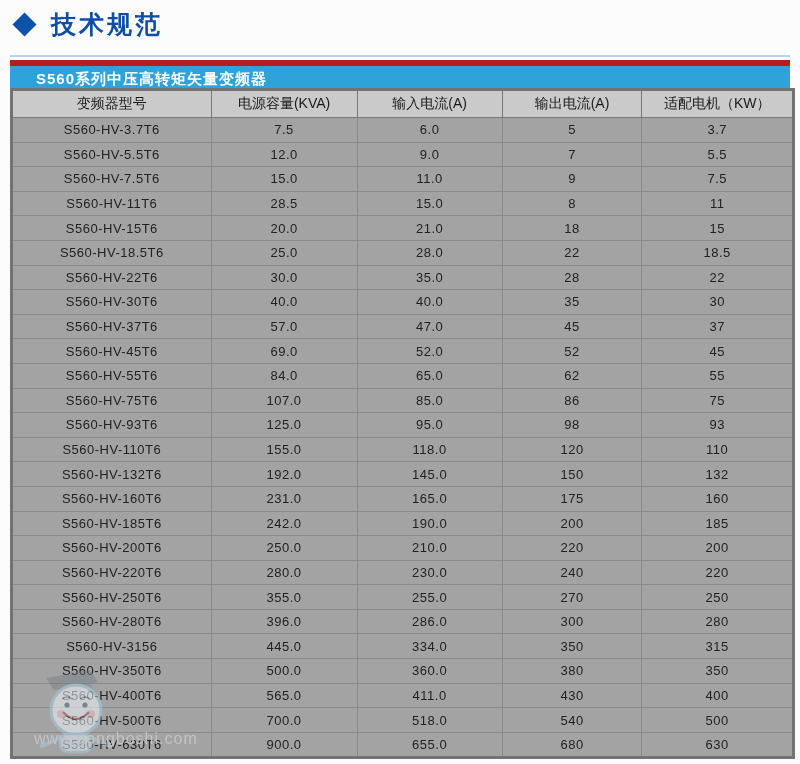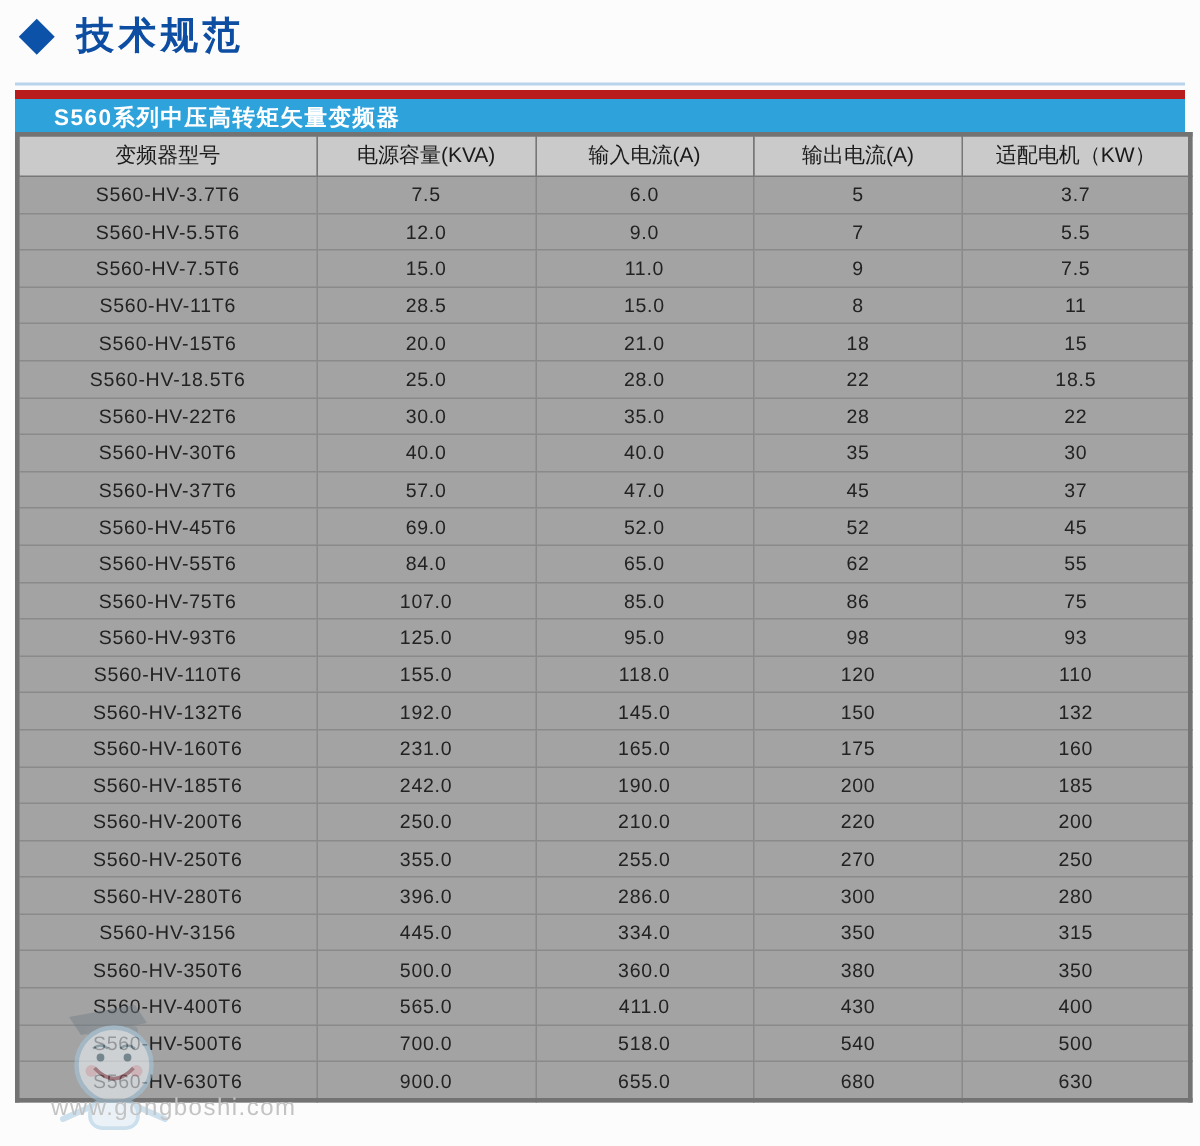--- a/index.html
+++ b/index.html
@@ -304,20 +304,27 @@
           <td class="c4">185</td>
         </tr>
         <tr>
           <td class="c0">S560-HV-200T6</td>
           <td class="c1">250.0</td>
           <td class="c2">210.0</td>
           <td class="c3">220</td>
           <td class="c4">200</td>
         </tr>
         <tr>
+          <td class="c0">S560-HV-220T6</td>
+          <td class="c1">280.0</td>
+          <td class="c2">230.0</td>
+          <td class="c3">240</td>
+          <td class="c4">220</td>
+        </tr>
+        <tr>
           <td class="c0">S560-HV-250T6</td>
           <td class="c1">355.0</td>
           <td class="c2">255.0</td>
           <td class="c3">270</td>
           <td class="c4">250</td>
         </tr>
         <tr>
           <td class="c0">S560-HV-280T6</td>
           <td class="c1">396.0</td>
           <td class="c2">286.0</td>

